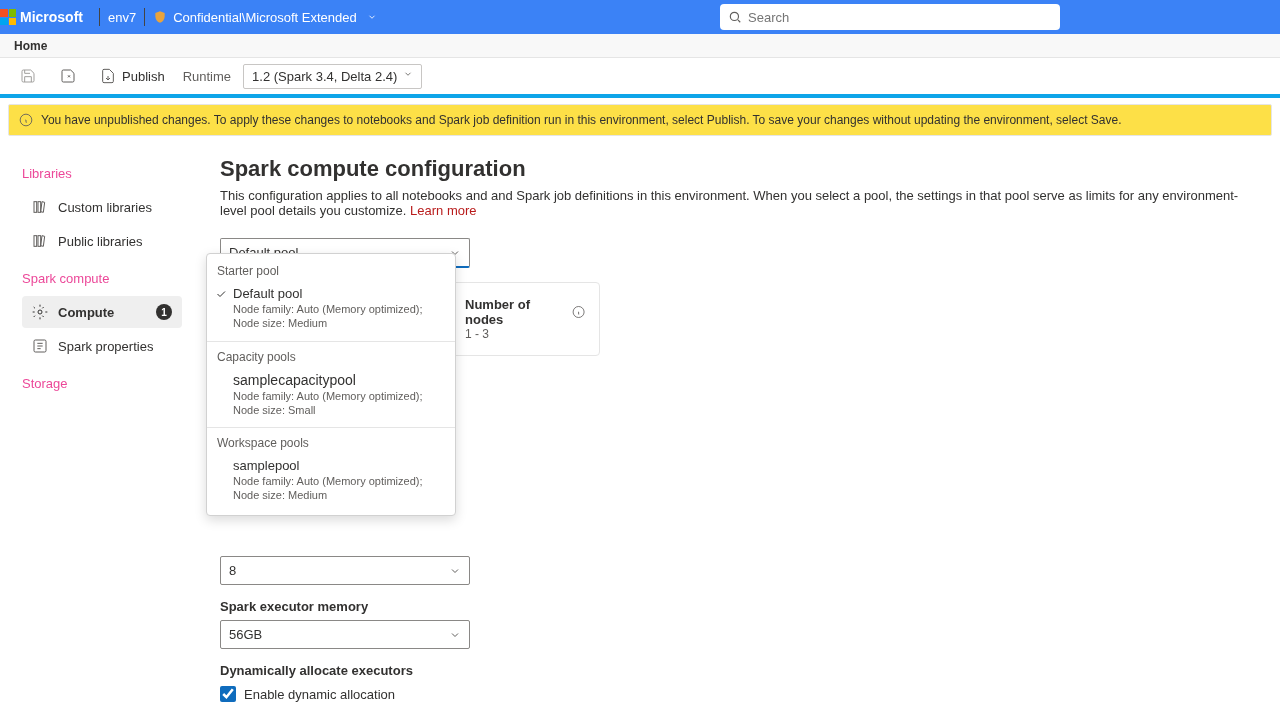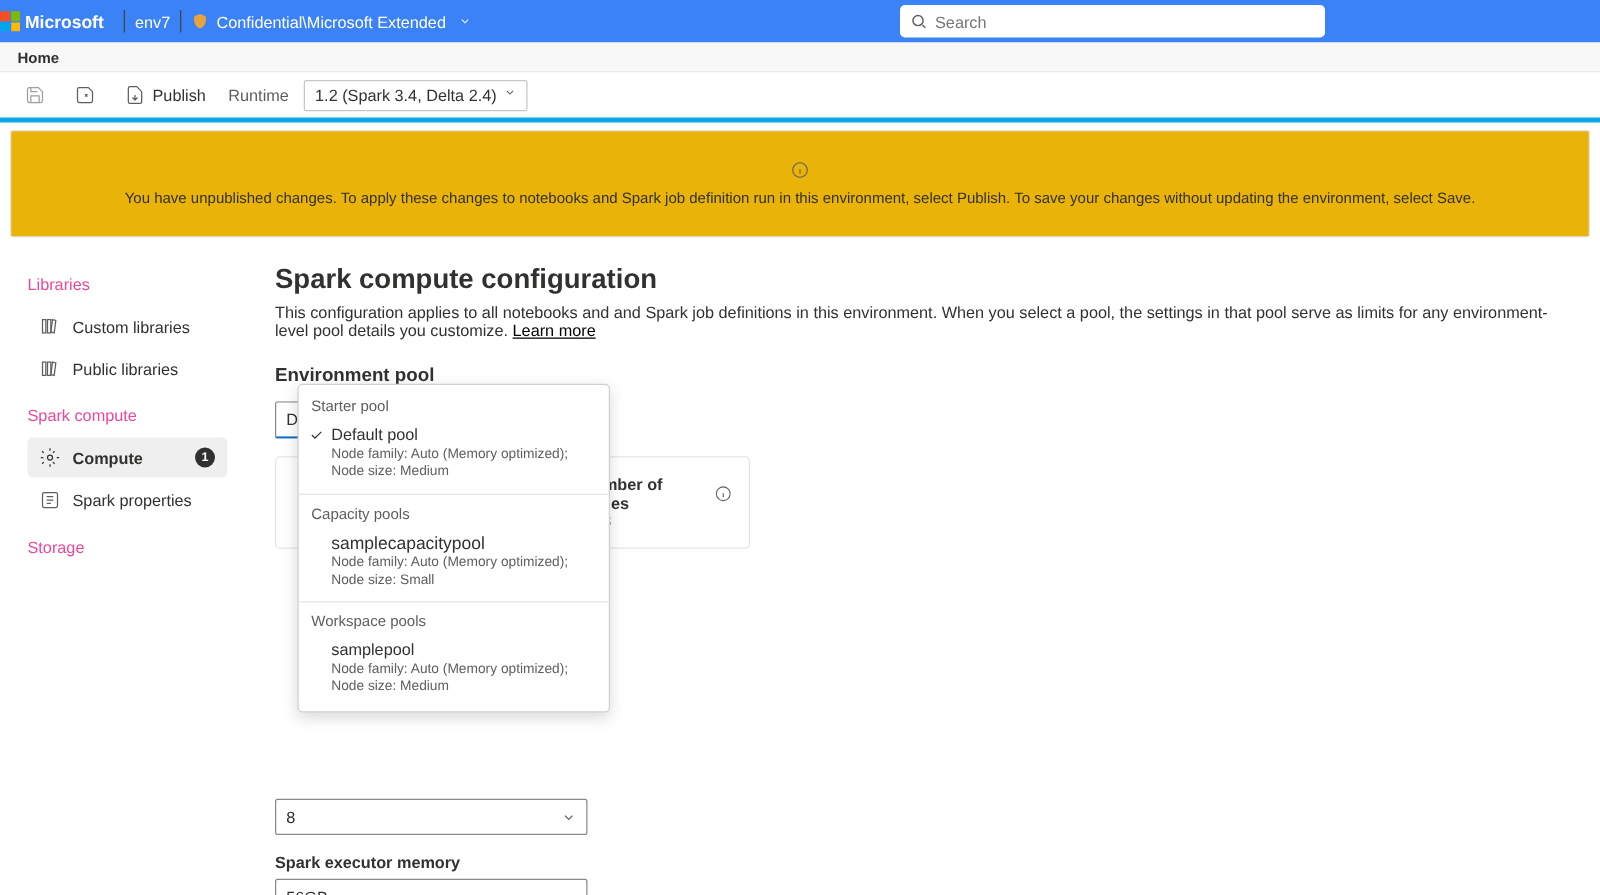--- a/index.html
+++ b/index.html
@@ -23,45 +23,45 @@
 
 .secondary-nav { background: #f8f8f8; border-bottom: 1px solid #e5e5e5; height: 24px; display: flex; align-items: center; padding: 0 14px; font-size: 12px; font-weight: 600; }
 
 
 .toolbar { background: #fff; height: 40px; display: flex; align-items: center; padding: 0 14px; gap: 12px; border-bottom: 4px solid #0ea5e9; }
 .toolbar-btn { display: flex; align-items: center; gap: 6px; padding: 4px 6px; border: none; background: transparent; cursor: pointer; color: #323130; font-size: 13px; }
 .toolbar-btn svg { width: 16px; height: 16px; }
 .runtime-dropdown { display: flex; gap: 6px; border: 1px solid #c8c6c4; border-radius: 2px; padding: 4px 8px; font-size: 13px; cursor: pointer; }
 
 
-.info-bar { background: #eab308; border: 1px solid #e5e5e5; border-radius: 2px; margin: 6px 8px 0 8px; padding: 24px 10px; display: flex; align-items: center; gap: 8px; font-size: 12px; color: #323130; flex-direction: column; }
+.info-bar { background: #fde047; border: 1px solid #e5e5e5; border-radius: 2px; margin: 6px 8px 0 8px; padding: 8px 10px; display: flex; align-items: center; gap: 8px; font-size: 12px; color: #323130; }
 .info-bar svg { width: 14px; height: 14px; flex-shrink: 0; }
 
 
 .main-layout { display: flex; }
 .sidebar { width: 190px; padding: 16px 0 0 22px; }
 .sidebar-section-title { font-size: 13px; color: #ec4899; margin-bottom: 10px; margin-top: 14px; }
 .sidebar-item { display: flex; align-items: center; gap: 10px; padding: 8px 10px; font-size: 13px; cursor: pointer; border-radius: 4px; margin-right: 8px; margin-bottom: 2px; }
 .sidebar-item.active { background: #efefef; font-weight: 600; }
 .sidebar-item svg { width: 16px; height: 16px; }
 .badge { background: #323130; color: #fff; border-radius: 50%; width: 16px; height: 16px; display: flex; align-items: center; justify-content: center; font-size: 10px; font-weight: 600; margin-left: auto; }
 
 
 .content { flex: 1; padding: 20px 30px; position: relative; }
 .page-title { font-size: 22px; font-weight: 600; margin-bottom: 6px; }
 .page-desc { font-size: 13px; color: #323130; margin-bottom: 20px; }
-.page-desc a { color: #000000; text-decoration: underline; cursor: pointer; }
+.page-desc a { color: #b91c1c; cursor: pointer; }
 .section-title { font-size: 15px; font-weight: 600; margin-bottom: 12px; }
 .field-label { font-size: 13px; font-weight: 600; margin-bottom: 6px; }
 .select-box { width: 250px; border: 1px solid #8a8886; border-radius: 2px; padding: 6px 8px; display: flex; align-items: center; justify-content: space-between; font-size: 13px; background: #fff; cursor: pointer; }
 .select-box.focused { border-bottom: 2px solid #0f6cbd; }
 .select-box svg { width: 12px; height: 12px; }
 
 
-.dropdown-panel { position: absolute; top: 117px; left: 48px; width: 250px; background: #fff; border: 1px solid #d1d1d1; border-radius: 4px; box-shadow: 0 4px 12px rgba(0,0,0,0.15); z-index: 10; padding: 4px 0; }
+.dropdown-panel { position: absolute; top: 117px; left: 16px; width: 250px; background: #fff; border: 1px solid #d1d1d1; border-radius: 4px; box-shadow: 0 4px 12px rgba(0,0,0,0.15); z-index: 10; padding: 4px 0; }
 .dropdown-group-label { font-size: 12px; color: #605e5c; padding: 6px 10px 4px 10px; }
 .dropdown-option { padding: 4px 10px 8px 26px; cursor: pointer; position: relative; }
 .dropdown-option-title { font-size: 13px; color: #323130; }
 .dropdown-option-title.bold { font-size: 14px; }
 .dropdown-option-sub { font-size: 11px; color: #605e5c; margin-top: 1px; line-height: 1.3; }
 .dropdown-check { position: absolute; left: 8px; top: 6px; width: 12px; height: 12px; }
 .dropdown-divider { height: 1px; background: #e5e5e5; margin: 2px 0; }
 
 
 .pool-card { border: 1px solid #e5e5e5; border-radius: 4px; padding: 14px; width: 380px; margin-top: 14px; }
@@ -191,21 +191,20 @@
     <div class="sidebar-section-title">Storage</div>
   </div>
 
   <div class="content">
     <h1 class="page-title">Spark compute configuration</h1>
     <p class="page-desc">
       <span>This configuration applies to all notebooks and and Spark job definitions in this environment. When you select a pool, the settings in that pool serve as limits for any environment-level pool details you customize.</span>
       <a>Learn more</a>
     </p>
 
-    <h2 class="section-title">Environment pool</h2>
 
     <div class="hidden-behind">
       <div class="select-box focused">
         <span>Default pool</span>
         <svg viewBox="0 0 24 24" fill="none" stroke="#605e5c" stroke-width="2">
             <path d="M6 9l6 6 6-6"></path>
           </svg>
       </div>
 
       <div class="pool-card">

